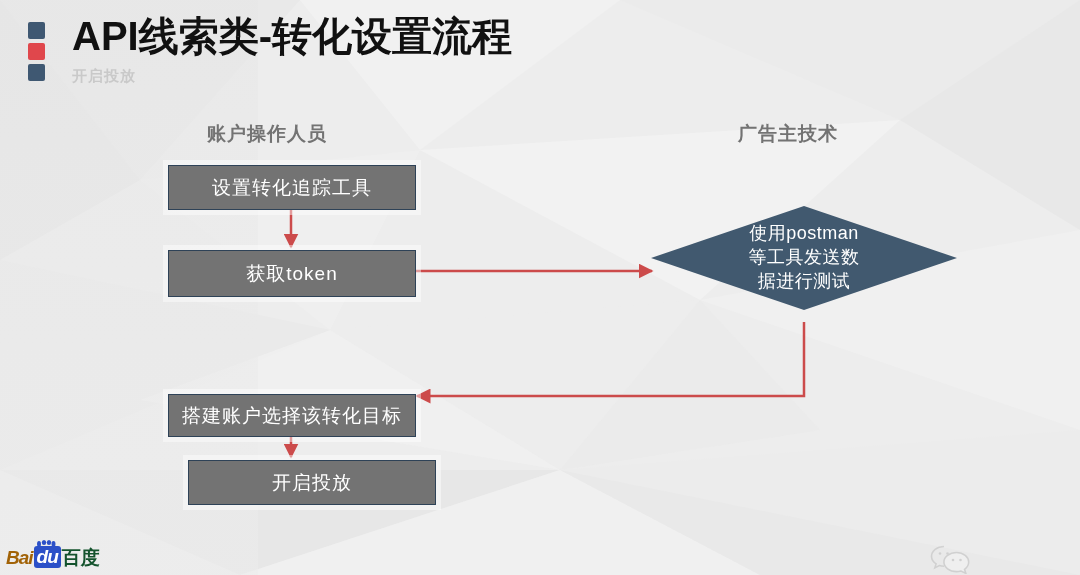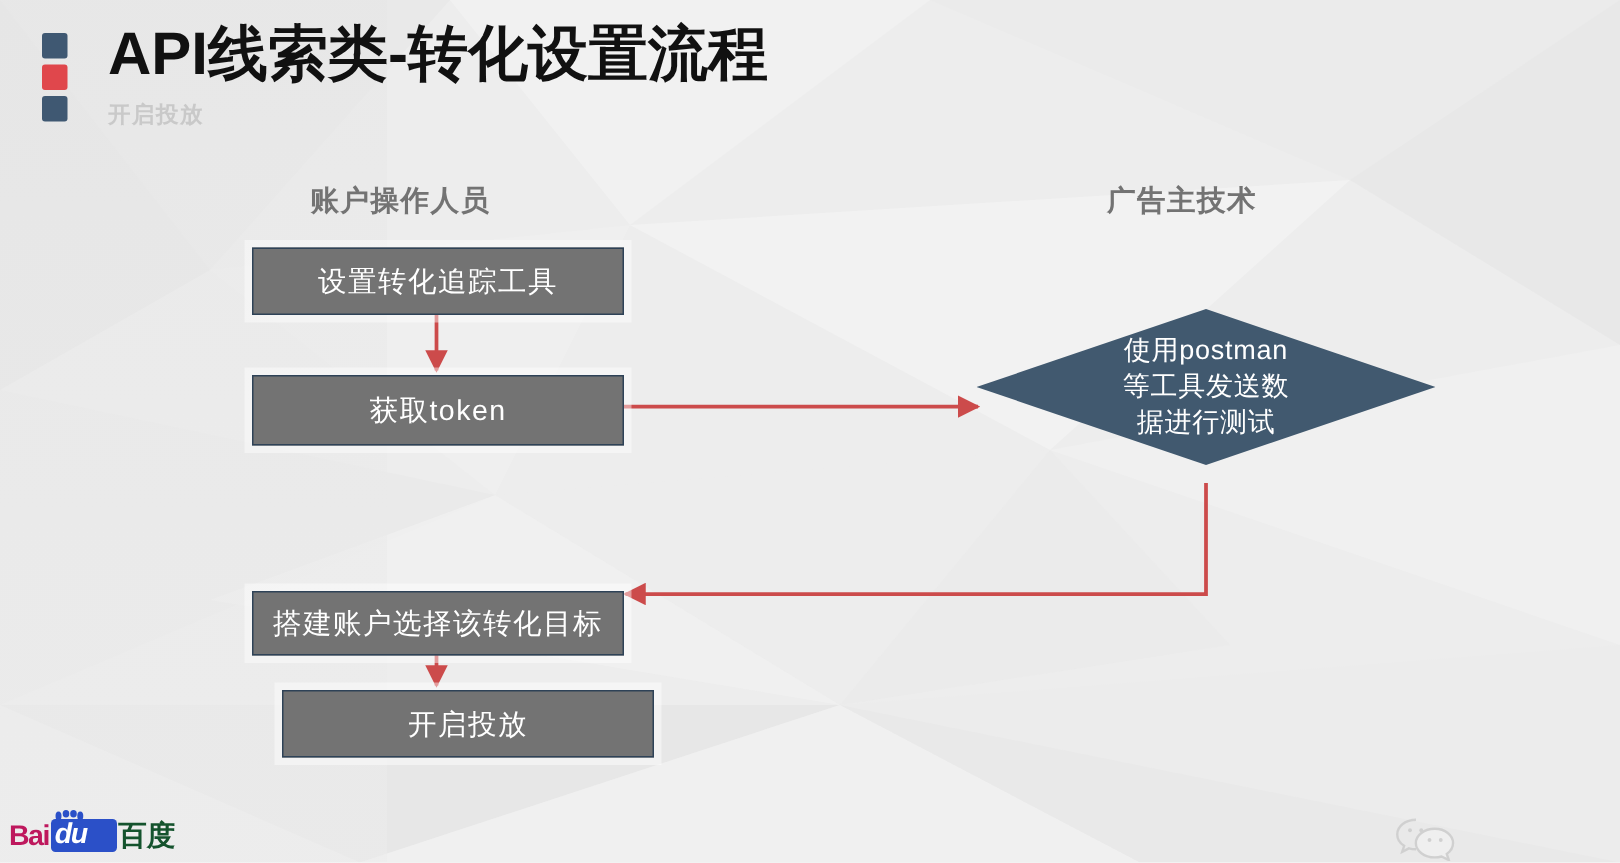--- a/index.html
+++ b/index.html
@@ -86,23 +86,23 @@
 
   
   #connectors { position:absolute; inset:0; width:1080px; height:575px; }
 
   
   #baidu-logo {
     position:absolute; left:6px; top:546px;
     display:flex; align-items:center; gap:1px;
     font-size:19px; font-weight:bold; line-height:1;
   }
-  #baidu-bai { color:#be185d; letter-spacing:-1px; }
+  #baidu-bai { color:#a16207; font-style:italic; letter-spacing:-1px; }
   #baidu-du  { color:#ffffff; background:#2b50c8; border-radius:3px;
-               padding:1px 20px 2px 3px; letter-spacing:-1px; font-style:italic;
+               padding:1px 3px 2px 3px; letter-spacing:-1px; font-style:italic;
                position:relative; }
   #baidu-paw {
     position:absolute; left:2px; top:-6px; width:20px; height:8px;
   }
   #baidu-cn  { color:#14532d; letter-spacing:0px; }
 
   
   #watermark {
     position:absolute; left:925px; top:542px;
     display:flex; align-items:center; gap:17px;

